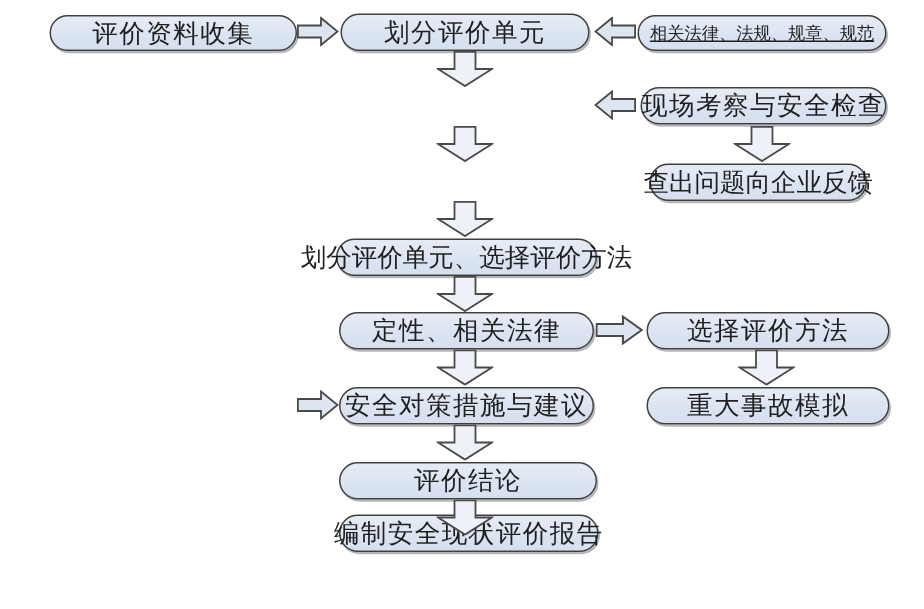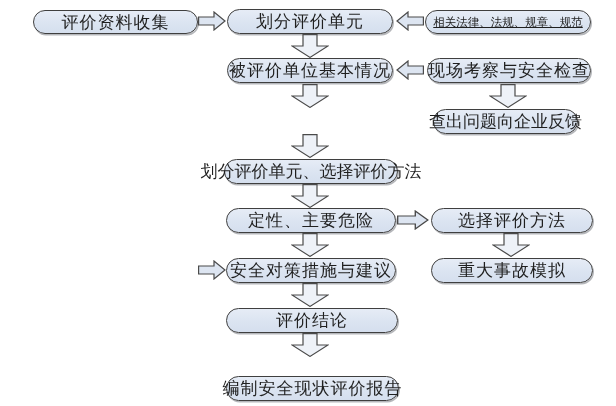--- a/index.html
+++ b/index.html
@@ -28,36 +28,35 @@
 </style>
 </head>
 <body>
 
 <div id="canvas">
 
   <div class="node" style="left:33px;top:10px;width:165px;height:24px;">评价资料收集</div>
   <div class="node" style="left:227px;top:9px;width:166px;height:25px;">划分评价单元</div>
   <div class="node" style="left:425px;top:10px;width:166px;height:24px;font-size:11.5px;letter-spacing:0;text-decoration:underline;">相关法律、法规、规章、规范</div>
 
-  <div class="node" style="left:227px;top:58px;width:166px;height:25px;">被评价单位基本情况</div>
   <div class="node" style="left:427px;top:58px;width:164px;height:25px;">现场考察与安全检查</div>
 
   <div class="node" style="left:224px;top:159px;width:174px;height:25px;letter-spacing:0;">划分评价单元、选择评价方法</div>
 
   <div class="node" style="left:433px;top:109px;width:145px;height:25px;letter-spacing:0;">查出问题向企业反馈</div>
 
-  <div class="node" style="left:226px;top:208px;width:170px;height:25px;">定性、主要危险</div>
+  <div class="node" style="left:226px;top:208px;width:170px;height:25px;">定性、相关法律</div>
   <div class="node" style="left:431px;top:208px;width:162px;height:25px;">选择评价方法</div>
 
   <div class="node" style="left:226px;top:258px;width:170px;height:25px;">安全对策措施与建议</div>
   <div class="node" style="left:431px;top:258px;width:162px;height:25px;">重大事故模拟</div>
 
   <div class="node" style="left:226px;top:308px;width:172px;height:25px;">评价结论</div>
 
-  <div class="node" style="left:226px;top:376px;width:173px;height:25px;">编制安全现状评价报告</div>
+  <div class="node" style="left:226px;top:343px;width:173px;height:25px;">编制安全现状评价报告</div>
 
   <svg class="arrow v" style="left:291px;top:34px;" width="38" height="24" viewBox="0 0 38 24">
     <polygon points="12,0.6 26,0.6 26,12 37,12 19,23.4 1,12 12,12"></polygon>
     </svg>
   <svg class="arrow v" style="left:291px;top:84px;" width="38" height="24" viewBox="0 0 38 24">
     <polygon points="12,0.6 26,0.6 26,12 37,12 19,23.4 1,12 12,12"></polygon>
     </svg>
   <svg class="arrow v" style="left:489px;top:84px;" width="38" height="24" viewBox="0 0 38 24">
     <polygon points="12,0.6 26,0.6 26,12 37,12 19,23.4 1,12 12,12"></polygon>
     </svg>

